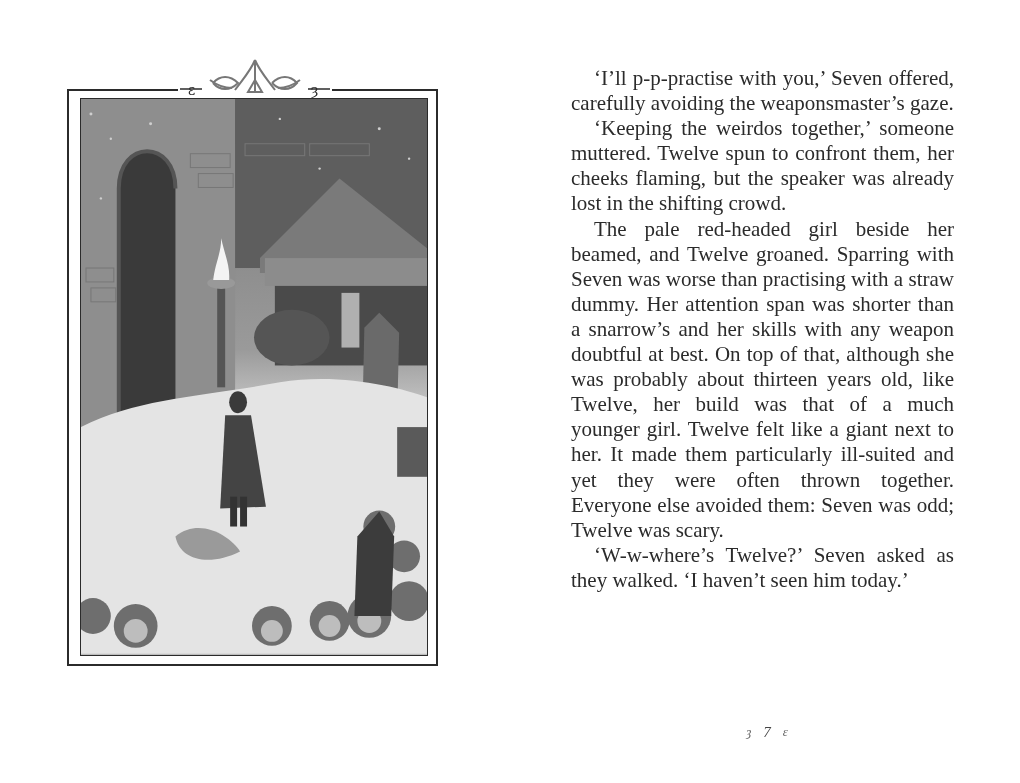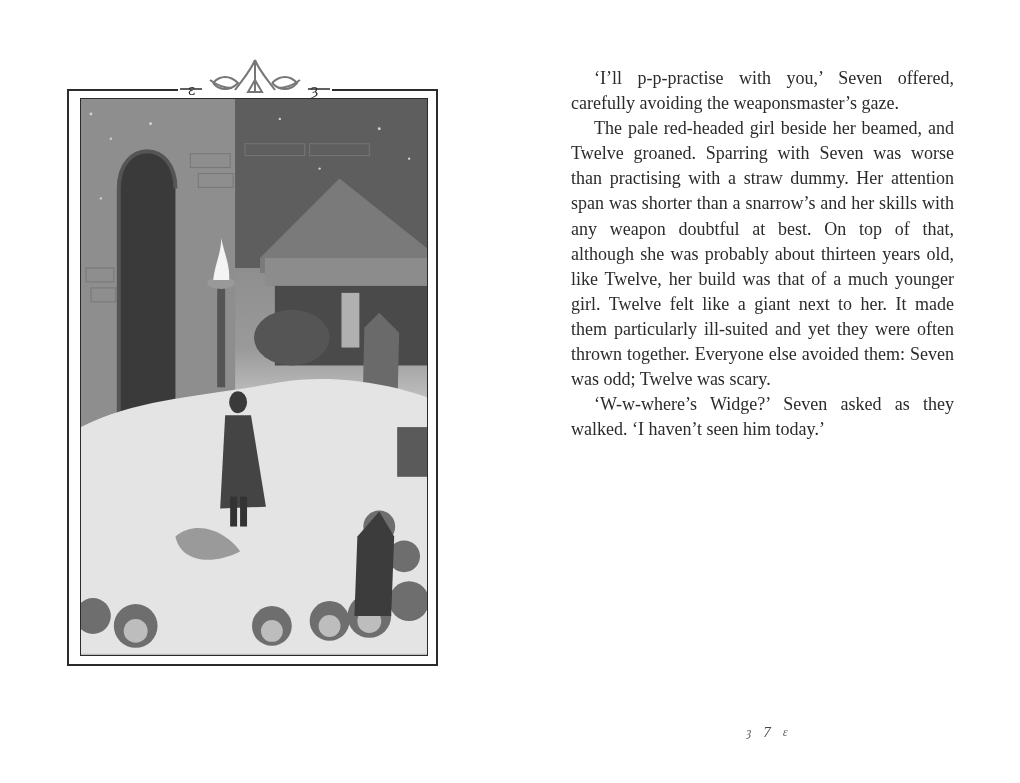--- a/index.html
+++ b/index.html
@@ -19,21 +19,21 @@
       background: linear-gradient(180deg, #6a6a6a 0%, #8a8a8a 25%, #9a9a9a 45%, #d8d8d8 60%, #e8e8e8 78%, #bcbcbc 100%);
     }
     .ornament {
       position: absolute; left: 180px; top: 50px; width: 150px; height: 50px;
     }
     .ornament-mask { position: absolute; left: 178px; top: 86px; width: 154px; height: 8px; background: #fff; }
     .scene { position: absolute; inset: 0; }
     
     .text-block {
       position: absolute; left: 571px; top: 66px; width: 383px;
-      font-size: 18px; line-height: 25.1px; text-align: justify; color: #2b2b2b;
+      font-size: 21px; line-height: 25.1px; text-align: justify; color: #2b2b2b;
     }
     .text-block p { margin: 0; text-indent: 23px; }
     .folio {
       position: absolute; left: 727px; top: 722px; width: 80px; height: 20px;
       display: flex; align-items: center; justify-content: center; gap: 12px;
       font-size: 15px; font-style: italic; color: #444;
     }
     .folio-orn { font-size: 13px; color: #666; }
   </style>
 </head>
@@ -127,22 +127,23 @@
           <circle cx="300" cy="30" r="1.5"></circle>
           <circle cx="330" cy="60" r="1.2"></circle>
         <circle cx="20" cy="100" r="1.2"></circle>
           <circle cx="240" cy="70" r="1.2"></circle>
       </g>
     </svg>
   </div>
 
   <div class="text-block">
     <p>‘I’ll p-p-practise with you,’ Seven offered, carefully avoiding the weaponsmaster’s gaze.</p>
+    <p>‘Keeping the weirdos together,’ someone muttered. Twelve spun to confront them, her cheeks flaming, but the speaker was already lost in the shifting crowd.</p>
     <p>The pale red-headed girl beside her beamed, and Twelve groaned. Sparring with Seven was worse than practising with a straw dummy. Her attention span was shorter than a snarrow’s and her skills with any weapon doubtful at best. On top of that, although she was probably about thirteen years old, like Twelve, her build was that of a much younger girl. Twelve felt like a giant next to her. It made them particularly ill-suited and yet they were often thrown together. Everyone else avoided them: Seven was odd; Twelve was scary.</p>
-    <p>‘W-w-where’s Widge?’ Seven asked as they walked. ‘I haven’t seen him today.’</p>
+    <p>‘W-w-where’s Twelve?’ Seven asked as they walked. ‘I haven’t seen him today.’</p>
   </div>
 
   <div class="folio">
     <span class="folio-orn">ȝ</span>
     <span>7</span>
     <span class="folio-orn">ɛ</span>
   </div>
 </div>
 
 </body></html>

